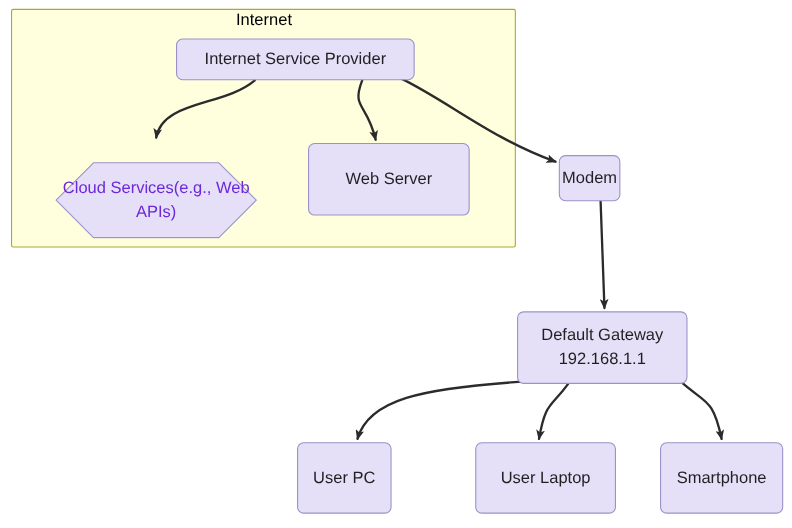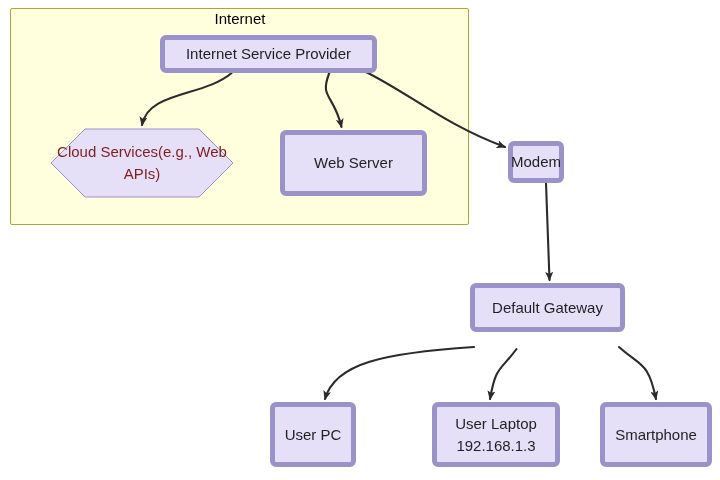--- a/index.html
+++ b/index.html
@@ -35,42 +35,43 @@
     font-size: 15px;
     color: #000000;
     white-space: nowrap;
     transform: translateX(-50%);
     text-align: center;
   }
   .node {
     position: absolute;
     box-sizing: border-box;
     background: #e5e0f7;
-    border: 5px solid #0c4a6e;
+    border: 1px solid #0c4a6e;
     border-radius: 6px;
     display: flex;
     flex-direction: column;
     align-items: center;
     justify-content: center;
     color: #1f2023;
     font-size: 15px;
     line-height: 1.45;
     text-align: center;
   }
   .node .line { white-space: nowrap; display: block; }
   .hex-wrap {
     position: absolute;
     display: flex;
     flex-direction: column;
     align-items: flex-end;
     justify-content: center;
-    color: #7f1d1d;
+    color: #6d28d9;
     font-size: 15px;
     line-height: 1.45;
     text-align: center;
+    margin-top: 19px;
   }
   .hex-svg {
     position: absolute;
     left: 0;
     top: 0;
   }
   .hex-text {
     position: relative;
     z-index: 1;
   }
@@ -111,28 +112,28 @@
           <polygon points="35,1 149,1 183,35 149,69 35,69 1,35" fill="#e5e0f7" stroke="#9a93c9" stroke-width="1" stroke-linejoin="round"></polygon>
         </svg>
         <div class="hex-text"><span class="line">Cloud Services</span><span class="line">(e.g., Web APIs)</span></div>
       </div>
       <div class="node" style="left: 280px; top: 130px; width: 147px; height: 66px; background: rgb(229, 224, 247); border-color: rgb(154, 147, 201);">
         <span class="line">Web Server</span>
       </div>
       <div class="node" style="left: 508px; top: 141px; width: 56px; height: 42px; background: rgb(229, 224, 247); border-color: rgb(154, 147, 201);">
         <span class="line">Modem</span>
       </div>
-      <div class="node" style="left: 470px; top: 283px; width: 155px; height: 49px; background: rgb(229, 224, 247); border-color: rgb(154, 147, 201);">
+      <div class="node" style="left: 470px; top: 283px; width: 155px; height: 66px; background: rgb(229, 224, 247); border-color: rgb(154, 147, 201);">
         <span class="line">Default Gateway</span>
+        <span class="line">192.168.1.1</span>
       </div>
       <div class="node" style="left: 270px; top: 402px; width: 86px; height: 65px; background: rgb(229, 224, 247); border-color: rgb(154, 147, 201);">
         <span class="line">User PC</span>
       </div>
       <div class="node" style="left: 432px; top: 402px; width: 128px; height: 65px; background: rgb(229, 224, 247); border-color: rgb(154, 147, 201);">
         <span class="line">User Laptop</span>
-        <span class="line">192.168.1.3</span>
       </div>
       <div class="node" style="left: 600px; top: 402px; width: 112px; height: 65px; background: rgb(229, 224, 247); border-color: rgb(154, 147, 201); gap: 12px;">
         <span class="line">Smartphone</span>
       </div>
     </div>
 
 </div>
 
 </body></html>

